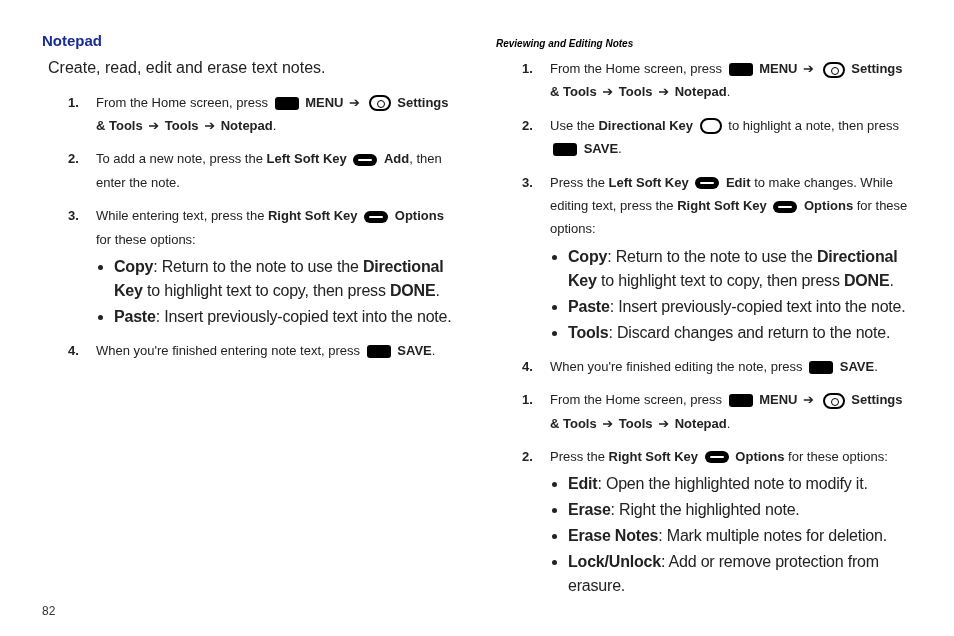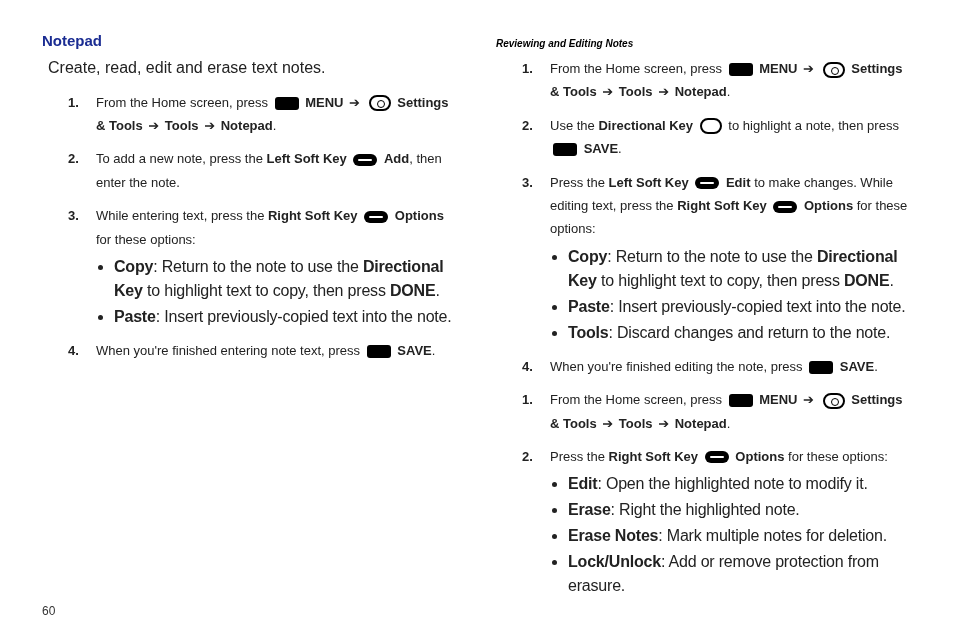--- a/index.html
+++ b/index.html
@@ -267,13 +267,13 @@
           <li><span class="b">Edit</span><span>: Open the highlighted note to modify it.</span></li>
           <li><span class="b">Erase</span><span>: Right the highlighted note.</span></li>
           <li><span class="b">Erase Notes</span><span>: Mark multiple notes for deletion.</span></li>
           <li><span class="b">Lock/Unlock</span><span>: Add or remove protection from erasure.</span></li>
         </ul>
       </li>
     </ol>
   </div>
 </div>
 
-<div class="pagenum">60</div>
+<div class="pagenum">82</div>
 
 </body></html>

